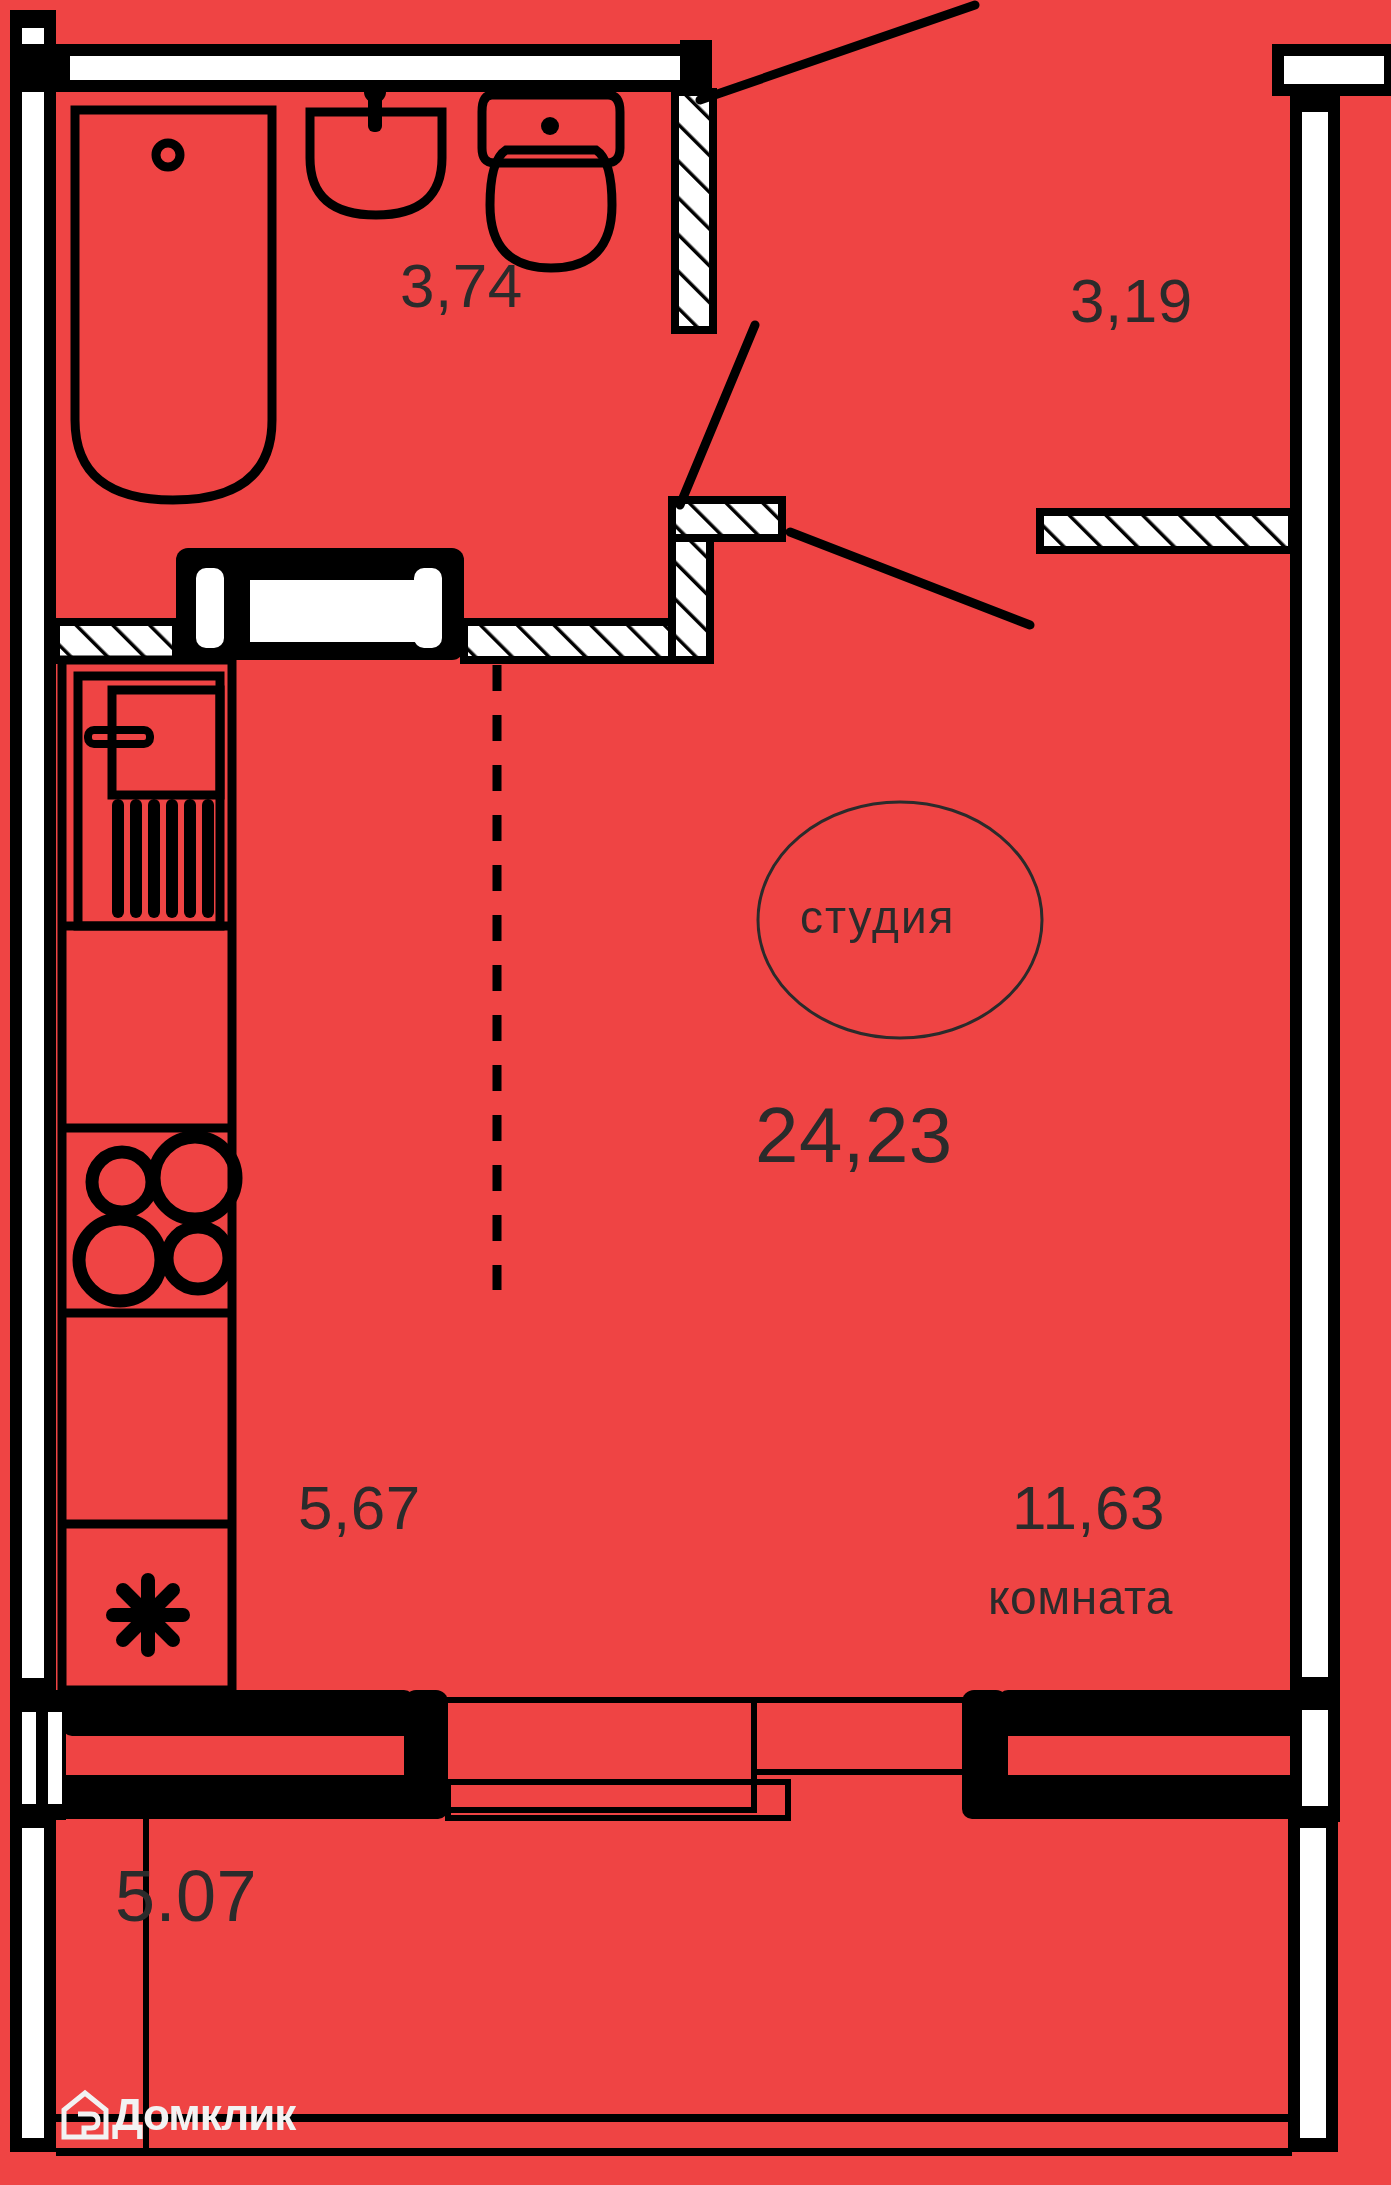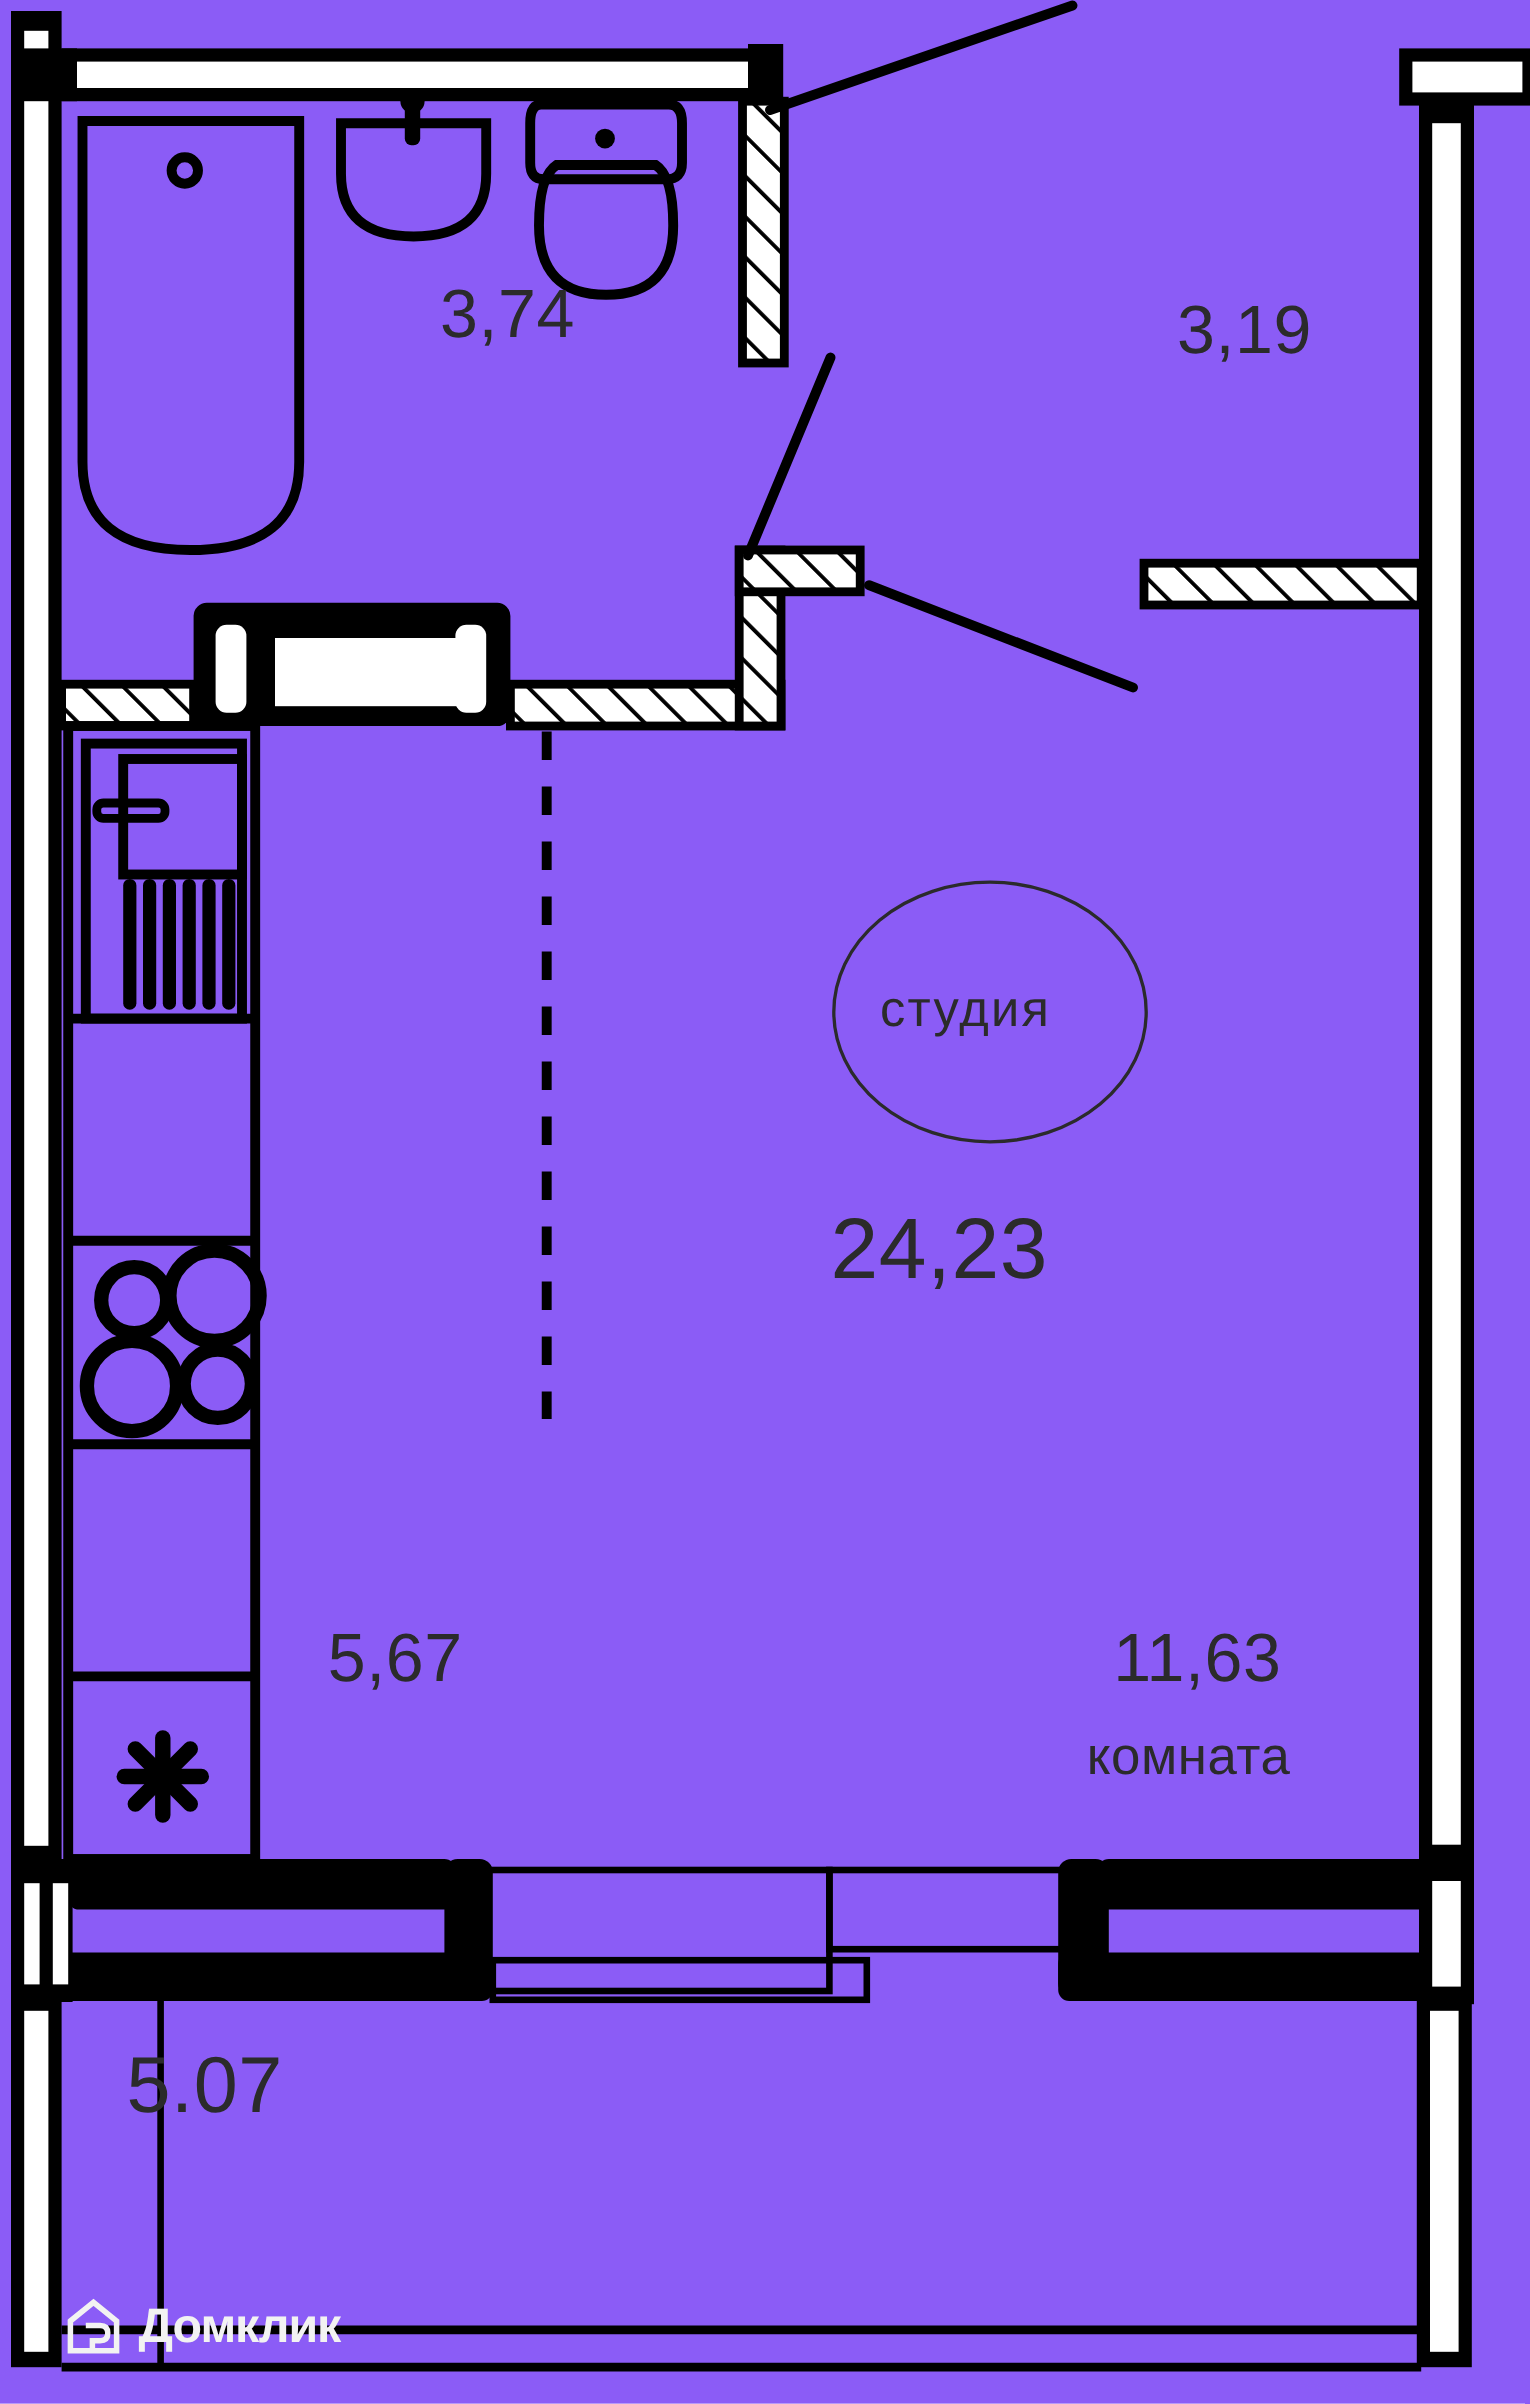--- a/index.html
+++ b/index.html
@@ -11,21 +11,21 @@
     font-family: "Liberation Sans", sans-serif;
     width: 1391px;
     height: 2185px;
     position: relative;
     overflow: hidden;
   }
   #plan-root {
     position: relative;
     width: 1391px;
     height: 2185px;
-    background: #8b5cf6;
+    background: #ef4444;
   }
   svg.plan {
     position: absolute;
     left: 0;
     top: 0;
     width: 1391px;
     height: 2185px;
     display: block;
   }
   .lbl {
@@ -49,21 +49,21 @@
     font-size: 46px;
     letter-spacing: 2px;
   }
   .lbl-small {
     font-size: 72px;
   }
   .wm {
     position: absolute;
     display: flex;
     align-items: center;
-    gap: 14px;
+    gap: 0;
     opacity: 1;
   }
   .wm-text {
     font-size: 44px;
     font-weight: 700;
     color: #f2f2f2;
     letter-spacing: -1px;
   }
 </style>
 </head>

